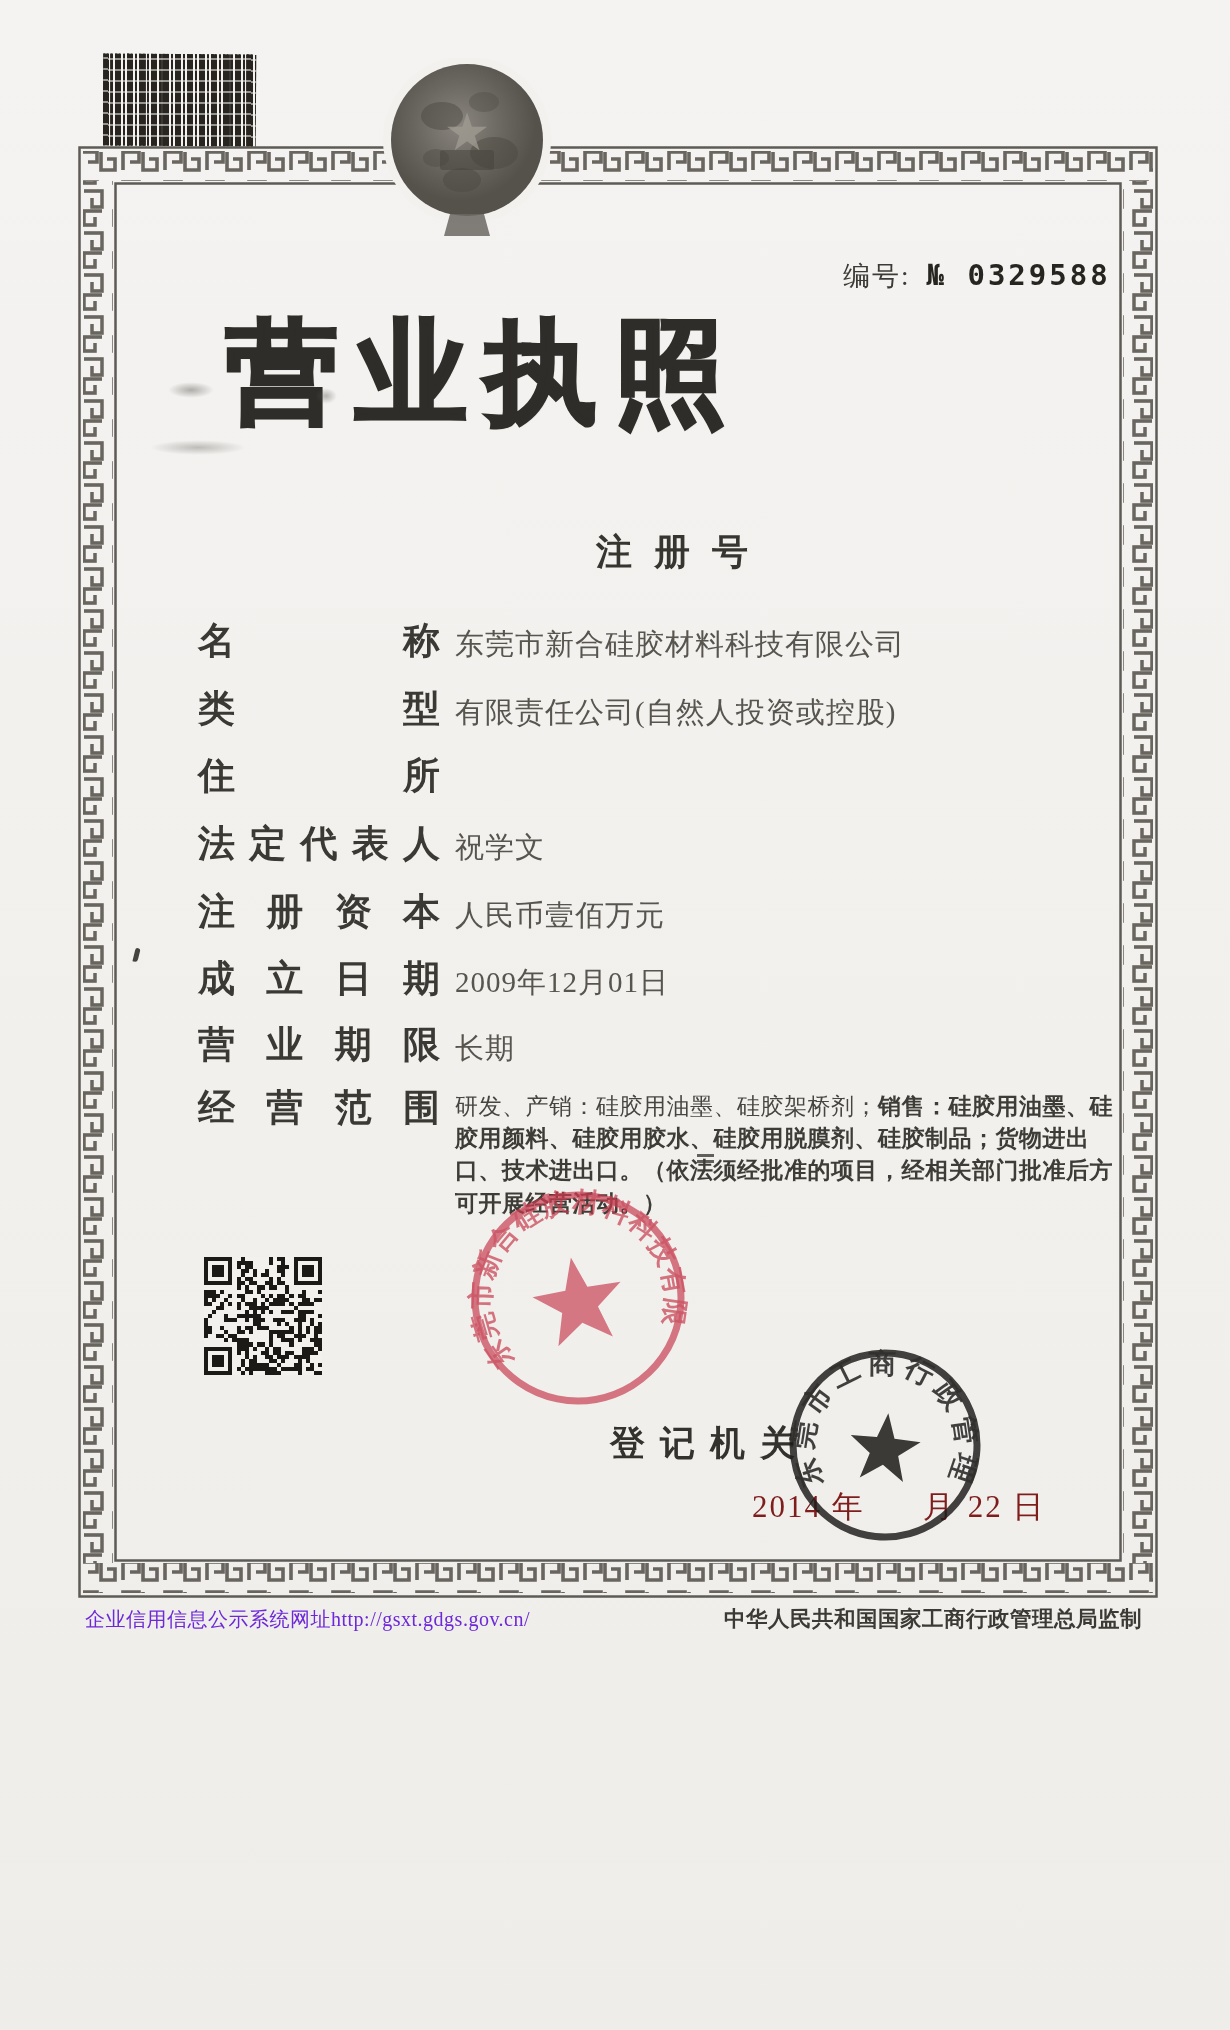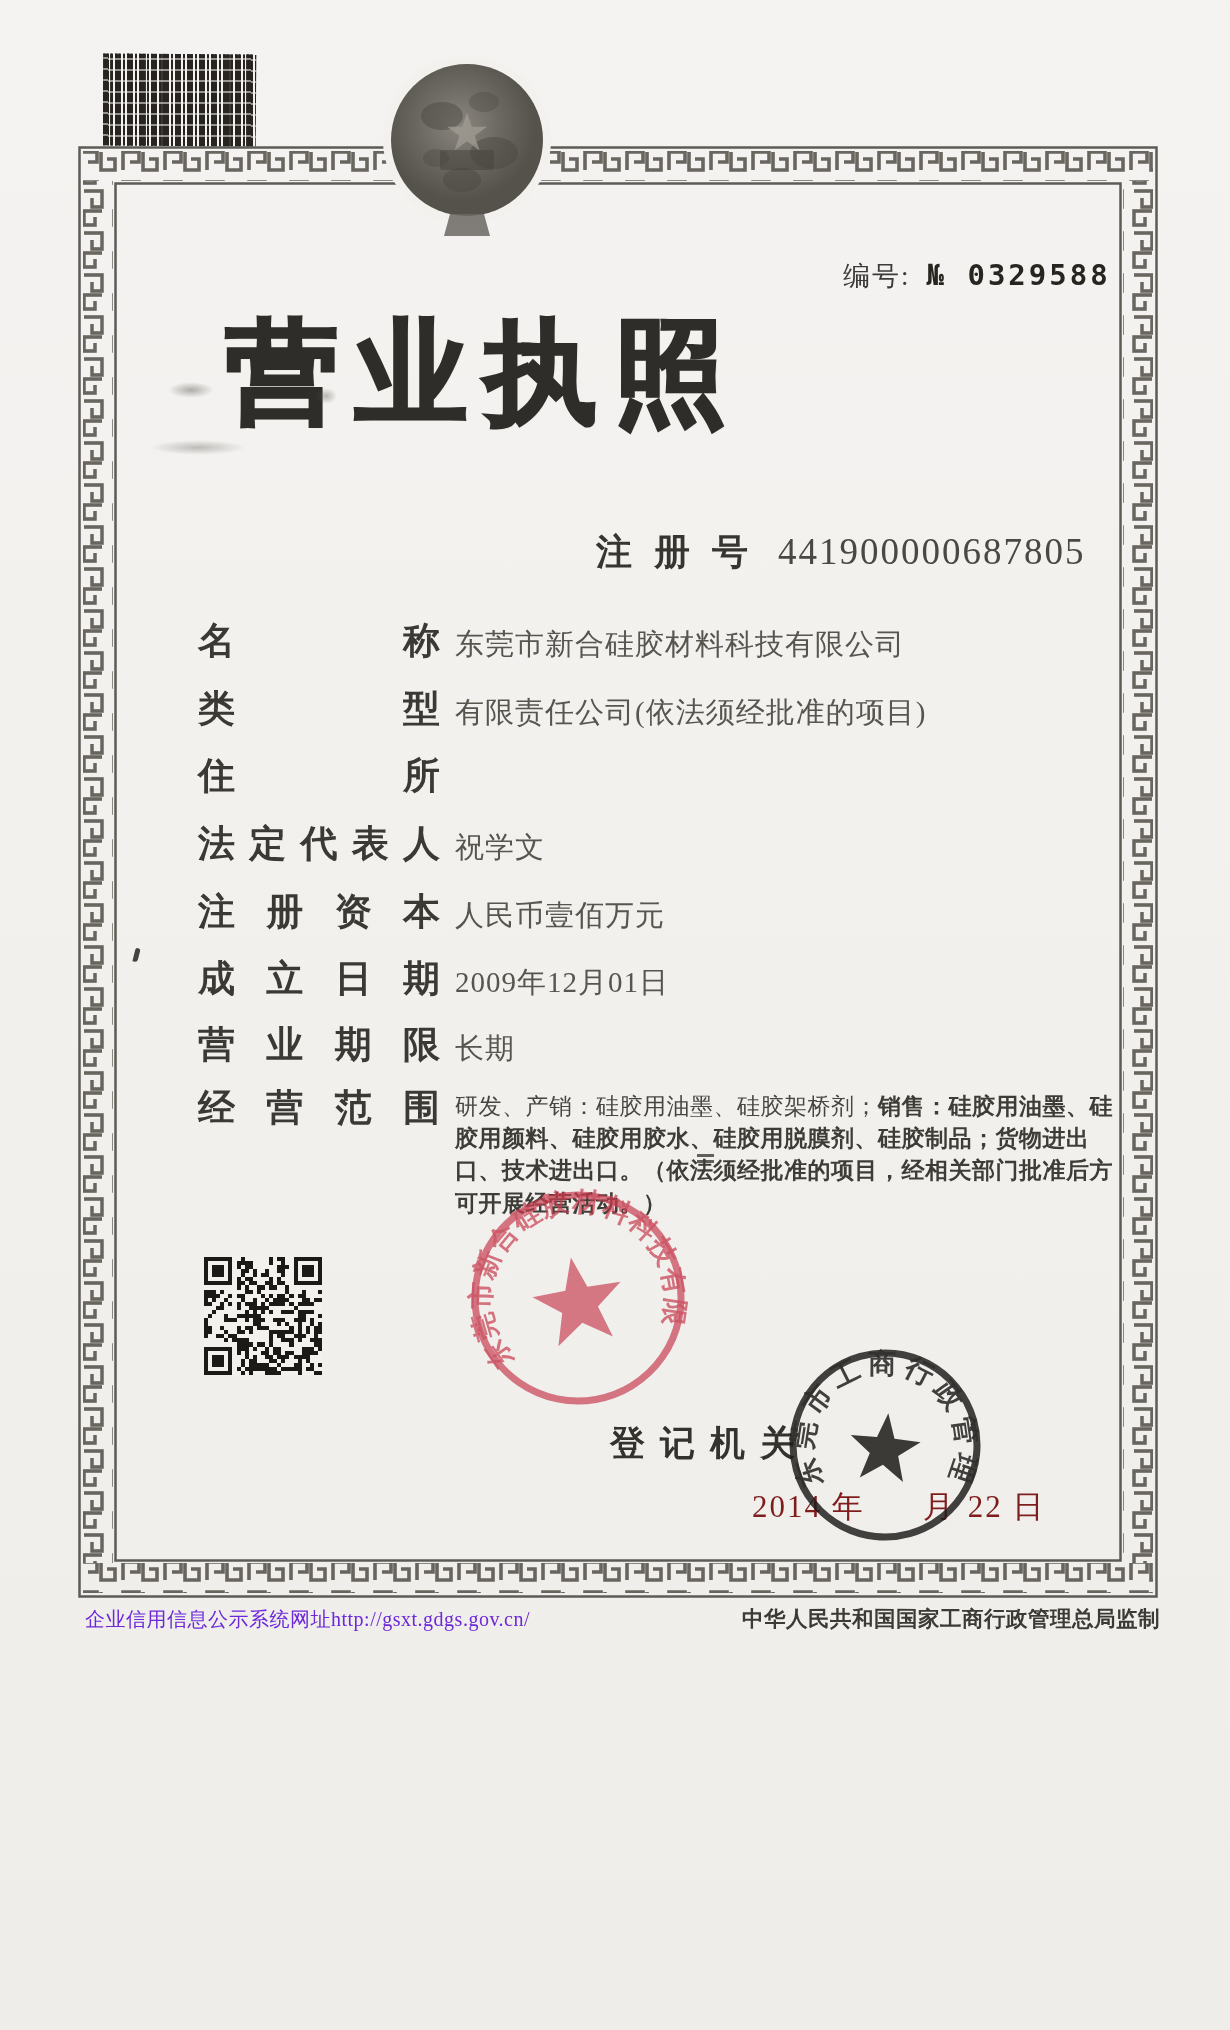--- a/index.html
+++ b/index.html
@@ -65,21 +65,21 @@
   .dateline{position:absolute;left:752px;top:1486px;z-index:3;display:flex;align-items:center;font-size:31px;color:#7f1d1d;letter-spacing:2px;}
   .dateline .sp1{width:58px;} .dateline .sp2{width:12px;}
 
   
   .red-seal{position:absolute;left:456px;top:1176px;z-index:5;transform:rotate(-10deg);opacity:.85;}
   .black-stamp{position:absolute;left:780px;top:1340px;z-index:5;transform:rotate(6deg);opacity:.9;}
   .qr{position:absolute;left:204px;top:1256px;z-index:4;}
 
   
   .footer-left{position:absolute;left:85px;top:1606px;font-size:20px;color:#6d28d9;letter-spacing:.5px;z-index:3;}
-  .footer-right{position:absolute;left:742px;top:1604px;font-size:21.5px;font-weight:bold;color:#3c3a34;letter-spacing:.5px;z-index:3;}
+  .footer-right{position:absolute;left:724px;top:1604px;font-size:21.5px;font-weight:bold;color:#3c3a34;letter-spacing:.5px;z-index:3;}
 
   
   .art-comma{position:absolute;left:134px;top:948px;width:5px;height:14px;background:#45433e;border-radius:3px 3px 4px 1px;transform:rotate(14deg);z-index:3;}
   .smudge{position:absolute;border-radius:50%;z-index:3;}
   .sm1{left:168px;top:382px;width:46px;height:16px;background:radial-gradient(ellipse at center,rgba(90,88,84,.45),rgba(90,88,84,0) 70%);}
   .sm2{left:150px;top:440px;width:96px;height:15px;background:radial-gradient(ellipse at center,rgba(90,88,84,.35),rgba(90,88,84,0) 70%);}
   .sm3{left:315px;top:388px;width:22px;height:16px;background:radial-gradient(ellipse at center,rgba(90,88,84,.4),rgba(90,88,84,0) 70%);}
   .art-scope-mark{position:absolute;left:697px;top:1152px;width:17px;height:11px;
     background:repeating-linear-gradient(0deg,#3d3b35 0 3px,rgba(0,0,0,0) 3px 6px);opacity:.8;z-index:3;}
 </style>
@@ -138,37 +138,36 @@
       <span>执</span>
       <span>照</span>
     </div>
 
   <div class="regno">
     <span class="lbl">
         <span>注</span>
         <span>册</span>
         <span>号</span>
       </span>
-    <span class="num">441900000687805</span>
   </div>
 
   <div class="fields">
     <div class="frow" style="top:5px">
       <span class="lbl">
           <span>名</span>
           <span>称</span>
         </span>
       <span class="val">东莞市新合硅胶材料科技有限公司</span>
     </div>
     <div class="frow" style="top:73px">
       <span class="lbl">
           <span>类</span>
           <span>型</span>
         </span>
-      <span class="val">有限责任公司(依法须经批准的项目)</span>
+      <span class="val">有限责任公司(自然人投资或控股)</span>
     </div>
     <div class="frow" style="top:140px">
       <span class="lbl">
           <span>住</span>
           <span>所</span>
         </span>
     </div>
     <div class="frow" style="top:208px">
       <span class="lbl">
           <span>法</span>

